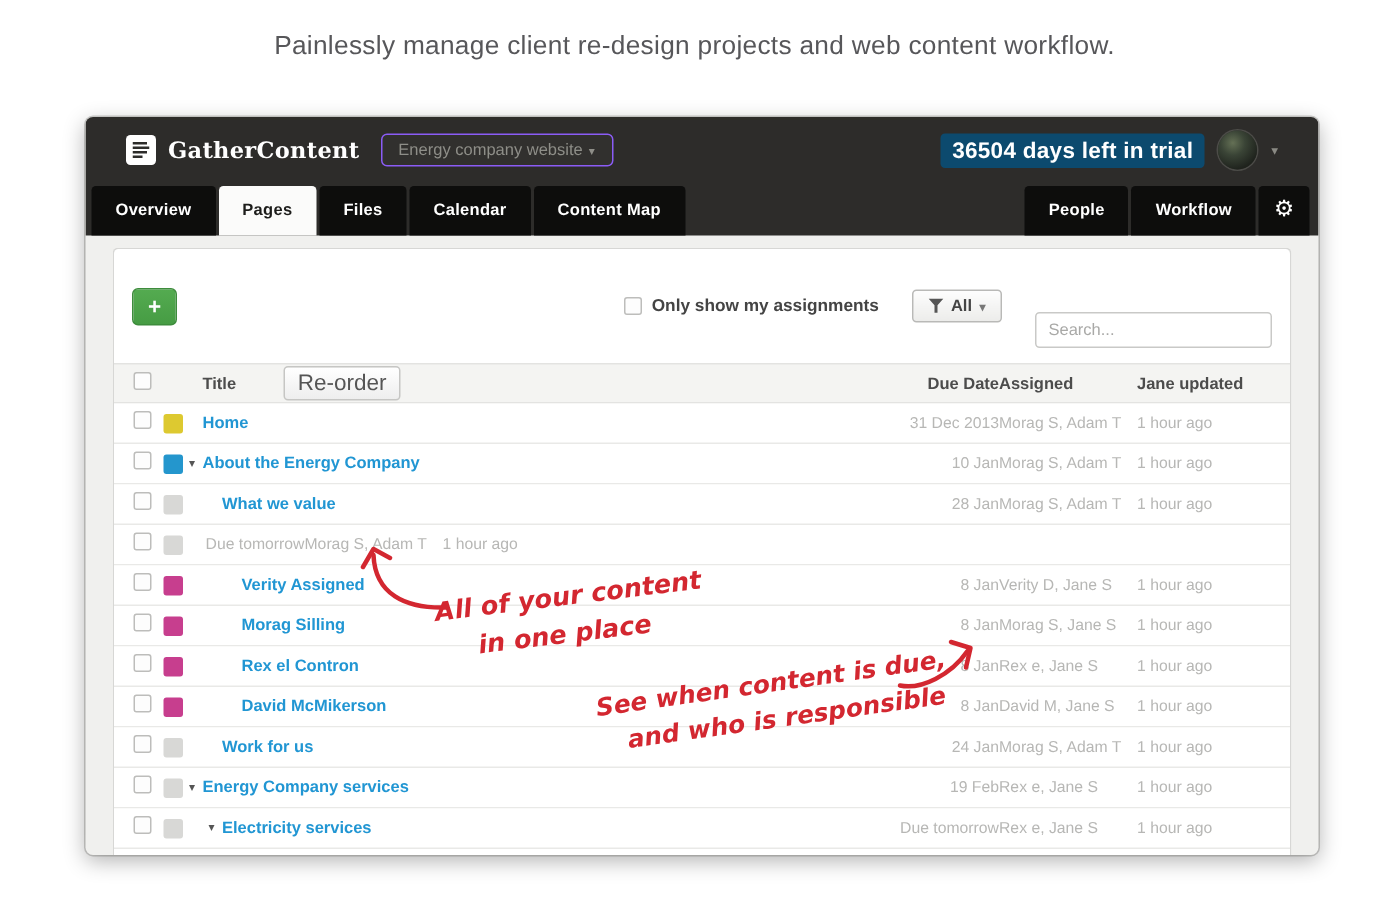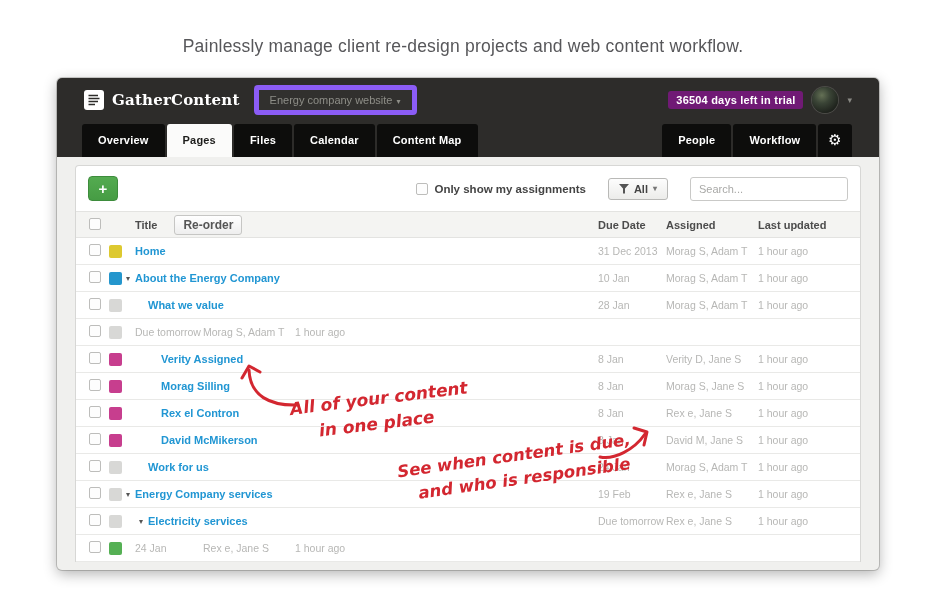--- a/index.html
+++ b/index.html
@@ -1,44 +1,44 @@
 <!DOCTYPE html>
 <html><head>
 <meta charset="utf-8">
 <style>
   * { margin:0; padding:0; box-sizing:border-box; }
   html,body { width:926px; height:604px; background:#fff; font-family:"Liberation Sans","DejaVu Sans",sans-serif; }
   #stage { position:relative; width:926px; height:604px; background:#fff; overflow:hidden; }
 
   .headline { position:absolute; top:20px; left:0; width:100%; text-align:center;
-    font-size:17.5px; color:#57575a; letter-spacing:0.2px;margin-top:16px; }
+    font-size:17.5px; color:#57575a; letter-spacing:0.2px; }
 
   
   .window { position:absolute; left:57px; top:78px; width:822px; height:492px;
     background:#f0f0ee; border-radius:5px; overflow:hidden;
     box-shadow:0 4px 14px rgba(0,0,0,0.30), 0 0 0 1px #d2d2d0; }
 
   
   .topbar { height:44px; background:#2d2c2a; display:flex; align-items:center; padding:0 27px; }
   .logo { display:flex; align-items:center; gap:8px; }
   .logo-badge { width:20px; height:20px; background:#fff; border-radius:3px; display:flex; align-items:center; justify-content:center; }
   .brand { color:#fff; font-family:"DejaVu Serif","Liberation Serif",serif; font-weight:bold; font-size:15px; letter-spacing:0.2px; }
-  .project-btn { margin-left:14px; border:5px solid #8b5cf6; border-radius:4px; padding:4px 11px;
+  .project-btn { margin-left:14px; border:1px solid #8b5cf6; border-radius:4px; padding:4px 11px;
     color:#8e8e88; font-size:11px; background:rgba(255,255,255,0.02); cursor:pointer; }
   .project-btn .dd { font-size:8px; margin-left:4px; }
   .topbar-right { margin-left:auto; display:flex; align-items:center; gap:9px; }
-  .trial-badge { background:#701a75; color:#fff; font-size:11px; font-weight:bold;
+  .trial-badge { background:#0c4a6e; color:#fff; font-size:15px; font-weight:bold;
     padding:3px 8px; border-radius:3px; letter-spacing:0.2px; }
   .avatar { width:26px; height:26px; border-radius:50%;
     background:radial-gradient(circle at 38% 32%, #647055 0%, #3a4436 34%, #20241e 72%, #15170f 100%);
     box-shadow:0 0 0 1px #4c4c48; }
   .user-caret { color:#8a8a84; font-size:9px; }
 
   
-  .tabbar { height:35px; background:#2d2c2a; display:flex; align-items:flex-end; padding:0 25px; }
+  .tabbar { height:35px; background:#2d2c2a; display:flex; align-items:flex-end; padding:0 4px; }
   .tab { background:#0d0d0c; color:#fff; font-size:11px; font-weight:bold; letter-spacing:0.2px;
     padding:0 16px; line-height:33px; height:33px; border-radius:3px 3px 0 0; margin-right:2px;
     cursor:pointer; white-space:nowrap; }
   .tab.active { background:#fbfbfa; color:#1d1d1b; }
   .tab.gear { font-size:15px; padding:0 10px; line-height:32px; }
   .tabbar-spacer { flex:1; }
 
   
   .content { padding:8px 18px 0 18px; }
   .panel { background:#fff; border:1px solid #d7d7d5; border-radius:4px 4px 0 0; border-bottom:none; }
@@ -47,32 +47,32 @@
   .add-btn { width:30px; height:25px; background:linear-gradient(#54ab50,#469c44); border:1px solid #3d8c3c;
     border-radius:4px; color:#fff; font-size:15px; font-weight:bold; line-height:23px; text-align:center; cursor:pointer; }
   .toolbar-right { margin-left:auto; display:flex; align-items:center; gap:22px; }
   .assign-label { display:flex; align-items:center; gap:6px; font-size:11.5px; font-weight:bold; color:#444; cursor:pointer; }
   .cbx { appearance:none; -webkit-appearance:none; width:12px; height:12px; border:1px solid #bdbdbb;
     border-radius:2px; background:#fdfdfd; cursor:pointer; display:inline-block; }
   .filter-btn { display:flex; align-items:center; gap:5px; background:linear-gradient(#fdfdfd,#ececea);
     border:1px solid #b9b9b7; border-radius:3px; padding:4px 10px; font-size:11px; font-weight:bold; color:#444; cursor:pointer; }
   .filter-btn .dd { font-size:8px; color:#777; }
   .search-input { width:158px; height:24px; border:1px solid #c9c9c7; border-radius:3px; padding:0 8px;
-    font-size:11px; color:#444; font-family:inherit; }
+    font-size:11px; color:#444; font-family:inherit;margin-top:32px; }
   .search-input::placeholder { color:#a9a9a7; }
 
   
   .thead { display:flex; align-items:center; height:27px; background:#f4f4f2;
     border-top:1px solid #e3e3e1; border-bottom:1px solid #e3e3e1; padding-left:13px; padding-right:14px;
     font-size:11px; font-weight:bold; color:#4c4c4c; }
   .thead .cb-col { width:20px; }
-  .thead .title-col { flex:1; display:flex; align-items:center; gap:17px; padding-left:26px; }
+  .thead .title-col { flex:1; display:flex; align-items:center; gap:0; padding-left:26px; }
   .reorder-btn { background:linear-gradient(#fff,#eee); border:1px solid #c6c6c4; border-radius:3px;
-    font-size:12px; font-weight:bold; color:#555; padding:2px 8px; cursor:pointer; }
-  .col-due { width:68px; }
+    font-size:15px; font-weight:normal; color:#555; padding:2px 8px; cursor:pointer;margin-left:32px; }
+  .col-due { width:68px;text-align:right; }
   .col-assigned { width:92px; }
   .col-updated { width:88px; }
 
   .row { display:flex; align-items:center; height:27px; border-bottom:1px solid #e9e9e7;
     padding-left:13px; padding-right:14px; background:#fff; }
   .row .cb-col { width:20px; }
   .swatch { width:13px; height:13px; border-radius:2px; margin-right:13px; }
   .title-wrap { flex:1; font-size:11px; }
   .caret { display:inline-block; width:9px; margin-left:-9px; color:#555; font-size:8px; vertical-align:1px; }
   .page-link { color:#2196d3; font-weight:bold; text-decoration:none; cursor:pointer; }
@@ -156,21 +156,21 @@
         </div>
 
         <div class="thead">
           <span class="cb-col"><input type="checkbox" class="cbx" style=""></span>
           <span class="title-col">
             <span>Title</span>
             <button class="reorder-btn">Re-order</button>
           </span>
           <span class="col-due">Due Date</span>
           <span class="col-assigned">Assigned</span>
-          <span class="col-updated">Last updated</span>
+          <span class="col-updated">Jane updated</span>
         </div>
 
         <div id="rows">
             <div class="row">
               <span class="cb-col"><input type="checkbox" class="cbx" style=""></span>
               <span class="swatch" style="background: rgb(221, 201, 48);"></span>
               <span class="title-wrap" style="padding-left: 0px;"><a class="page-link">Home</a></span>
               <span class="col-due">31 Dec 2013</span>
               <span class="col-assigned">Morag S, Adam T</span>
               <span class="col-updated">1 hour ago</span>

